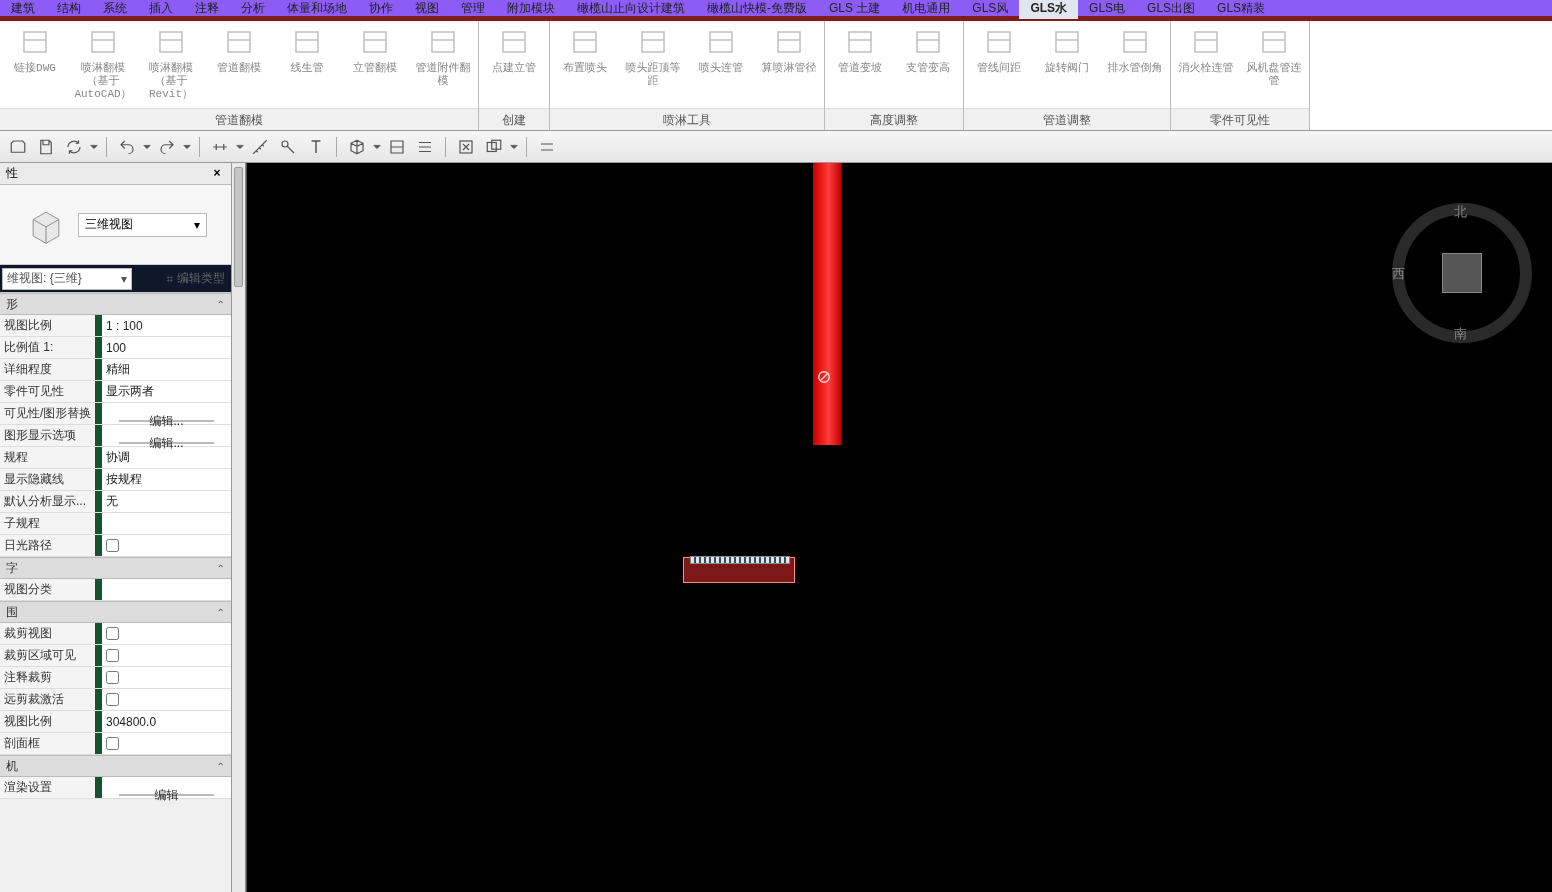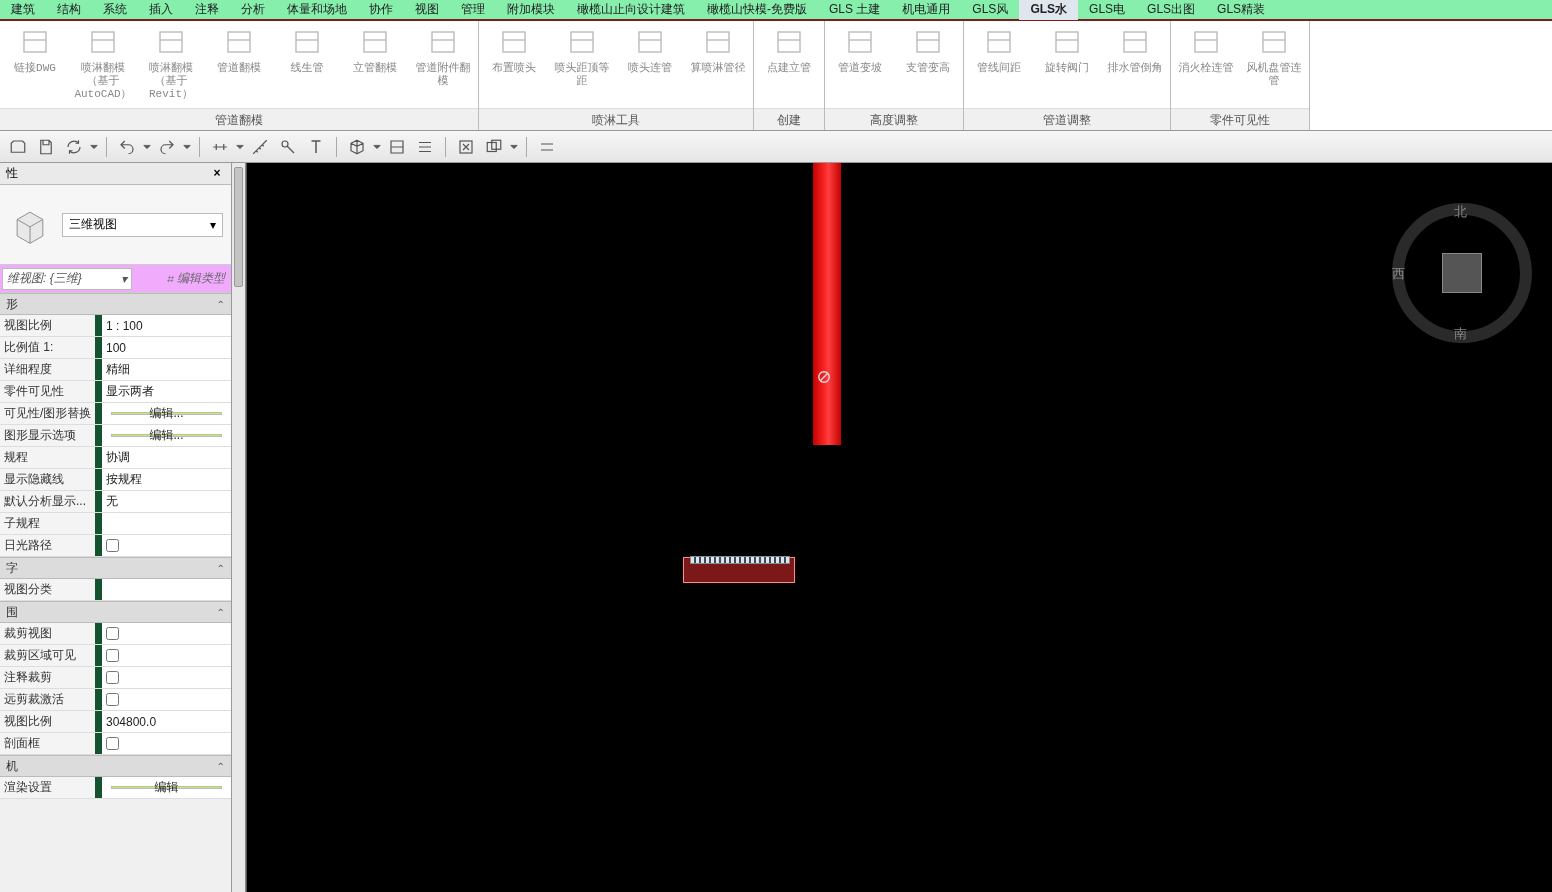--- a/index.html
+++ b/index.html
@@ -1,19 +1,19 @@
 <!DOCTYPE html>
 <html><head>
 <meta charset="utf-8">
 <style>
 *{margin:0;padding:0;box-sizing:border-box;font-family:"Microsoft YaHei",sans-serif;}
 body{width:1552px;height:892px;background:#fff;overflow:hidden;font-size:12px;}
 
 
-.menubar{height:21px;background:#86efac;display:flex;align-items:center;border-bottom:2px solid #7f1d1d;}
+.menubar{height:21px;background:#8b5cf6;display:flex;align-items:center;border-bottom:5px solid #7f1d1d;}
 .menubar .mitem{padding:0 11px;height:21px;line-height:21px;color:#222;cursor:default;}
 .menubar .mitem.active{background:#e0e6ee;font-weight:bold;}
 
 
 .ribbon{height:110px;background:#fff;border-bottom:1px solid #999;display:flex;}
 .rgroup{display:flex;flex-direction:column;border-right:1px solid #bbb;}
 .rgroup .btns{flex:1;display:flex;align-items:flex-start;padding:4px 6px 0;gap:10px;}
 .rgroup .glabel{height:22px;line-height:22px;text-align:center;color:#555;background:#f0f0f0;border-top:1px solid #ddd;font-size:12px;}
 .rbtn{display:flex;flex-direction:column;align-items:center;width:58px;color:#777;cursor:default;}
 .rbtn .ric{width:36px;height:34px;margin-bottom:3px;display:flex;align-items:center;justify-content:center;}
@@ -30,34 +30,34 @@
 
 
 .main{display:flex;height:729px;}
 .propcol{width:246px;display:flex;}
 .proppanel{width:232px;background:#f0f0f0;border-right:1px solid #999;display:flex;flex-direction:column;}
 .propscrollgutter{width:14px;background:#e8e8e8;border-right:1px solid #888;position:relative;}
 .propscrollgutter .thumb{position:absolute;left:2px;right:2px;top:4px;height:120px;background:#c4c4c4;border:1px solid #999;border-radius:2px;}
 .proptitle{height:22px;background:#eaeaea;display:flex;align-items:center;justify-content:space-between;padding:0 6px;border-bottom:1px solid #bbb;}
 .proptitle .x{width:16px;height:16px;font-weight:bold;text-align:center;line-height:14px;}
 
-.propheader{height:80px;display:flex;align-items:center;gap:10px;padding:6px 8px;border-bottom:1px solid #ccc;background:#f6f6f6;}
+.propheader{height:80px;display:flex;align-items:center;gap:10px;padding:6px 24px;border-bottom:1px solid #ccc;background:#f6f6f6;}
 .propheader .cube{width:44px;height:44px;}
 .propheader .cube svg{width:44px;height:44px;}
 .propheader .typecombo{flex:1;height:24px;border:1px solid #bbb;background:#fff;display:flex;align-items:center;justify-content:space-between;padding:0 6px;font-size:12px;}
 
-.propsubbar{height:28px;display:flex;align-items:center;border-bottom:1px solid #ccc;background:#f0abfc;font-style:italic;}
+.propsubbar{height:28px;display:flex;align-items:center;border-bottom:1px solid #ccc;background:#0f172a;}
 .propsubbar .combo{flex:1;max-width:130px;height:22px;border:1px solid #bbb;background:#fff;margin-left:2px;display:flex;align-items:center;padding:0 4px;font-size:12px;color:#555;justify-content:space-between;}
 .propsubbar .edittype{margin-left:auto;display:flex;align-items:center;gap:4px;padding:0 6px;color:#666;}
 
 .pgrid{flex:1;overflow:hidden;font-size:12px;}
 .pgrid .cat{height:22px;background:#dcdcdc;border-top:1px solid #bbb;border-bottom:1px solid #bbb;display:flex;align-items:center;justify-content:space-between;padding:0 6px;font-weight:500;color:#333;}
 .pgrid .cat .exp{font-size:10px;color:#555;}
 .pgrid .row{height:22px;display:flex;border-bottom:1px solid #ddd;background:#fff;}
-.pgrid .row.btnrow .v{background:#bef264;text-align:center;justify-content:center;border:1px solid #bbb;margin:9px;}
+.pgrid .row.btnrow .v{background:#bef264;text-align:center;justify-content:center;border:1px solid #bbb;margin:17px;}
 .pgrid .row .k{width:102px;padding:0 4px;display:flex;align-items:center;border-right:7px solid #14532d;color:#333;background:#f4f4f4;overflow:hidden;white-space:nowrap;}
 .pgrid .row .v{flex:1;padding:0 4px;display:flex;align-items:center;color:#222;}
 .pgrid .row .v input[type=checkbox]{width:13px;height:13px;}
 
 
 .canvaswrap{flex:1;position:relative;background:#000;border-left:1px solid #555;}
 .canvaswrap .col{position:absolute;left:566px;top:0;width:28px;height:282px;background:linear-gradient(90deg,#c40000 0%,#ff2a2a 45%,#ff4040 55%,#c40000 100%);}
 .canvaswrap .forb{position:absolute;left:570px;top:207px;width:14px;height:14px;}
 .canvaswrap .box{position:absolute;left:436px;top:394px;width:112px;height:26px;background:#7d1818;border:1px solid #ff8a8a;}
 .canvaswrap .strips{position:absolute;left:443px;top:393px;width:100px;height:8px;background:repeating-linear-gradient(90deg,#dde5ee 0 3px,#3a4a58 3px 5px);border:1px solid #888;}
@@ -169,65 +169,65 @@
     </div>
     <div class="rgroup">
       <div class="btns">
         <div class="rbtn">
           <div class="ric">
             <svg viewBox="0 0 34 32">
               <rect x="6" y="6" width="22" height="20"></rect>
               <path d="M6 14h22"></path>
             </svg>
           </div>
-          <div class="rlbl">布置喷头</div>
-        </div>
-        <div class="rbtn">
-          <div class="ric">
-            <svg viewBox="0 0 34 32">
-              <rect x="6" y="6" width="22" height="20"></rect>
-              <path d="M6 14h22"></path>
-            </svg>
-          </div>
-          <div class="rlbl">喷头距顶等距</div>
-        </div>
-        <div class="rbtn">
-          <div class="ric">
-            <svg viewBox="0 0 34 32">
-              <rect x="6" y="6" width="22" height="20"></rect>
-              <path d="M6 14h22"></path>
-            </svg>
-          </div>
-          <div class="rlbl">喷头连管</div>
-        </div>
-        <div class="rbtn">
-          <div class="ric">
-            <svg viewBox="0 0 34 32">
-              <rect x="6" y="6" width="22" height="20"></rect>
-              <path d="M6 14h22"></path>
-            </svg>
-          </div>
-          <div class="rlbl">算喷淋管径</div>
-        </div>
-      </div>
-      <div class="glabel">喷淋工具</div>
+          <div class="rlbl">点建立管</div>
+        </div>
+      </div>
+      <div class="glabel">创建</div>
     </div>
     <div class="rgroup">
       <div class="btns">
         <div class="rbtn">
           <div class="ric">
             <svg viewBox="0 0 34 32">
               <rect x="6" y="6" width="22" height="20"></rect>
               <path d="M6 14h22"></path>
             </svg>
           </div>
-          <div class="rlbl">点建立管</div>
-        </div>
-      </div>
-      <div class="glabel">创建</div>
+          <div class="rlbl">布置喷头</div>
+        </div>
+        <div class="rbtn">
+          <div class="ric">
+            <svg viewBox="0 0 34 32">
+              <rect x="6" y="6" width="22" height="20"></rect>
+              <path d="M6 14h22"></path>
+            </svg>
+          </div>
+          <div class="rlbl">喷头距顶等距</div>
+        </div>
+        <div class="rbtn">
+          <div class="ric">
+            <svg viewBox="0 0 34 32">
+              <rect x="6" y="6" width="22" height="20"></rect>
+              <path d="M6 14h22"></path>
+            </svg>
+          </div>
+          <div class="rlbl">喷头连管</div>
+        </div>
+        <div class="rbtn">
+          <div class="ric">
+            <svg viewBox="0 0 34 32">
+              <rect x="6" y="6" width="22" height="20"></rect>
+              <path d="M6 14h22"></path>
+            </svg>
+          </div>
+          <div class="rlbl">算喷淋管径</div>
+        </div>
+      </div>
+      <div class="glabel">喷淋工具</div>
     </div>
     <div class="rgroup">
       <div class="btns">
         <div class="rbtn">
           <div class="ric">
             <svg viewBox="0 0 34 32">
               <rect x="6" y="6" width="22" height="20"></rect>
               <path d="M6 14h22"></path>
             </svg>
           </div>

